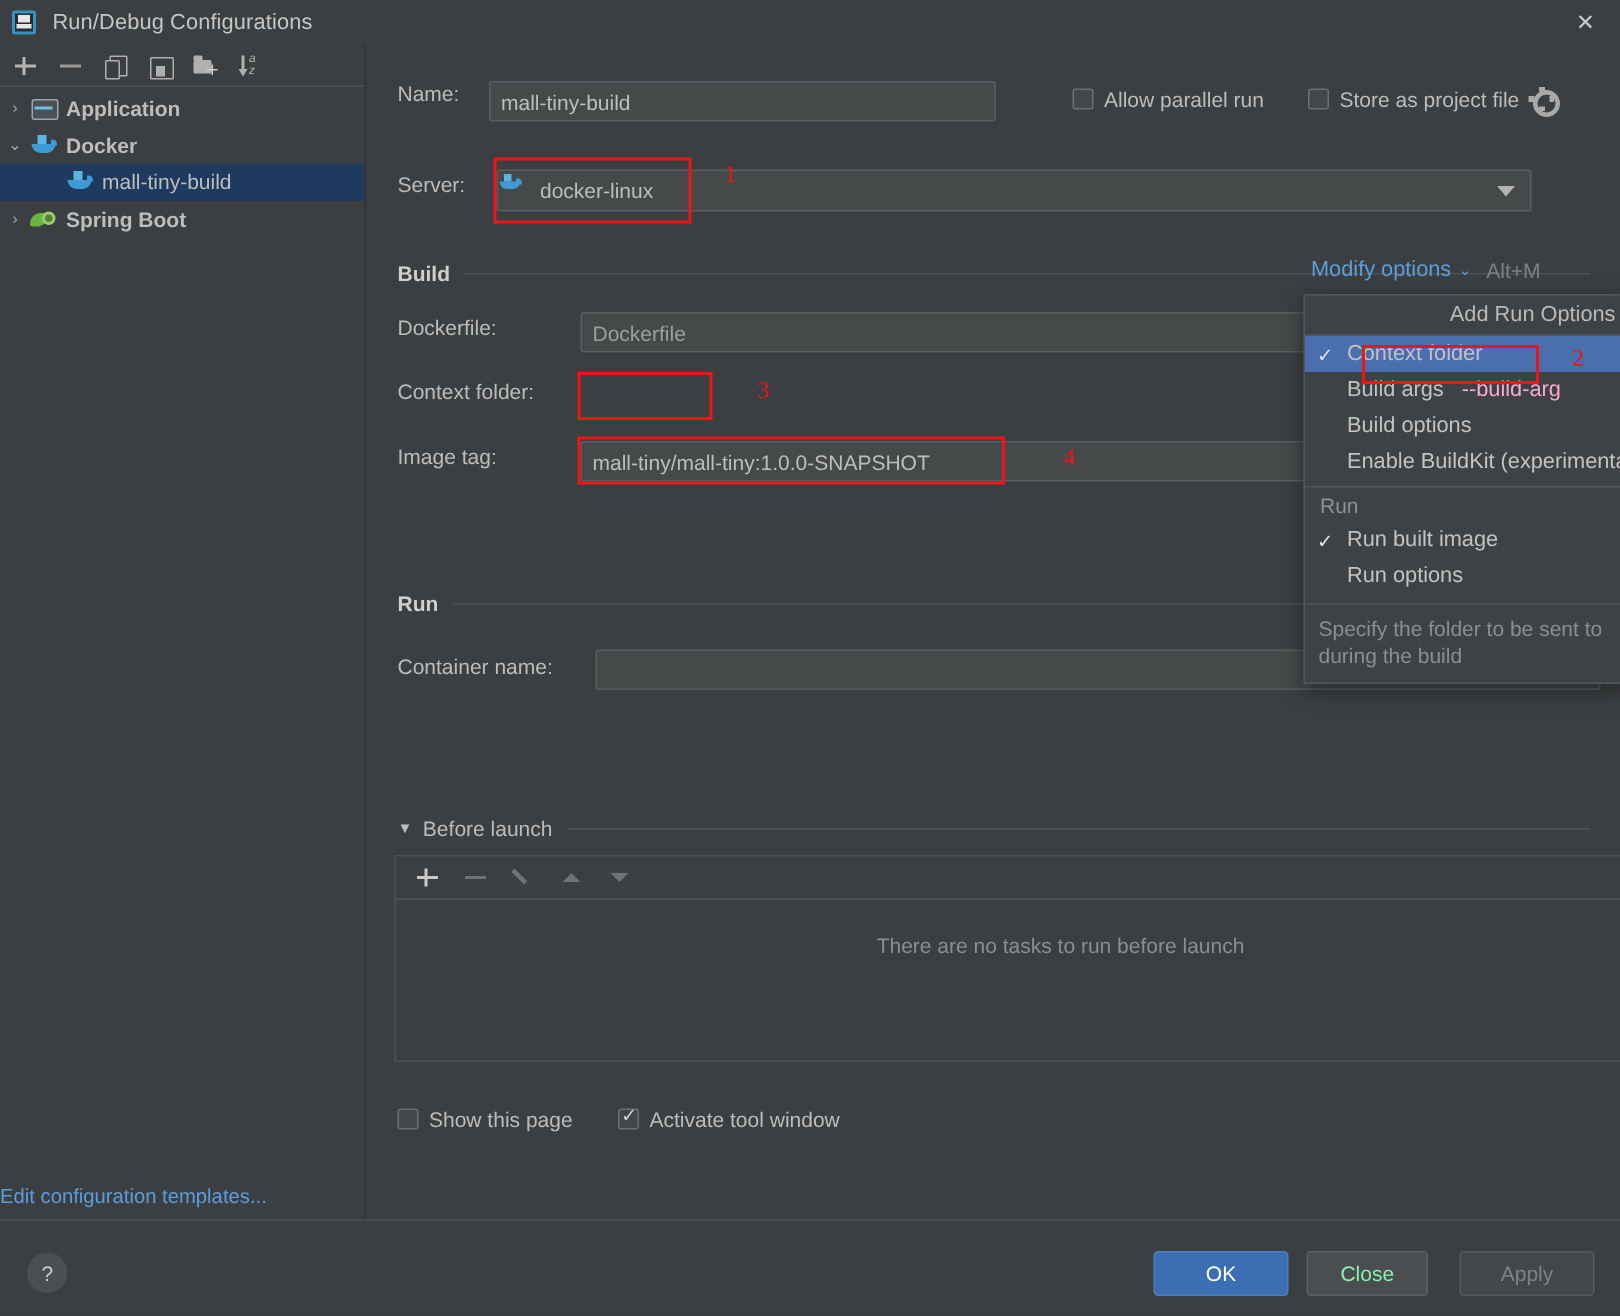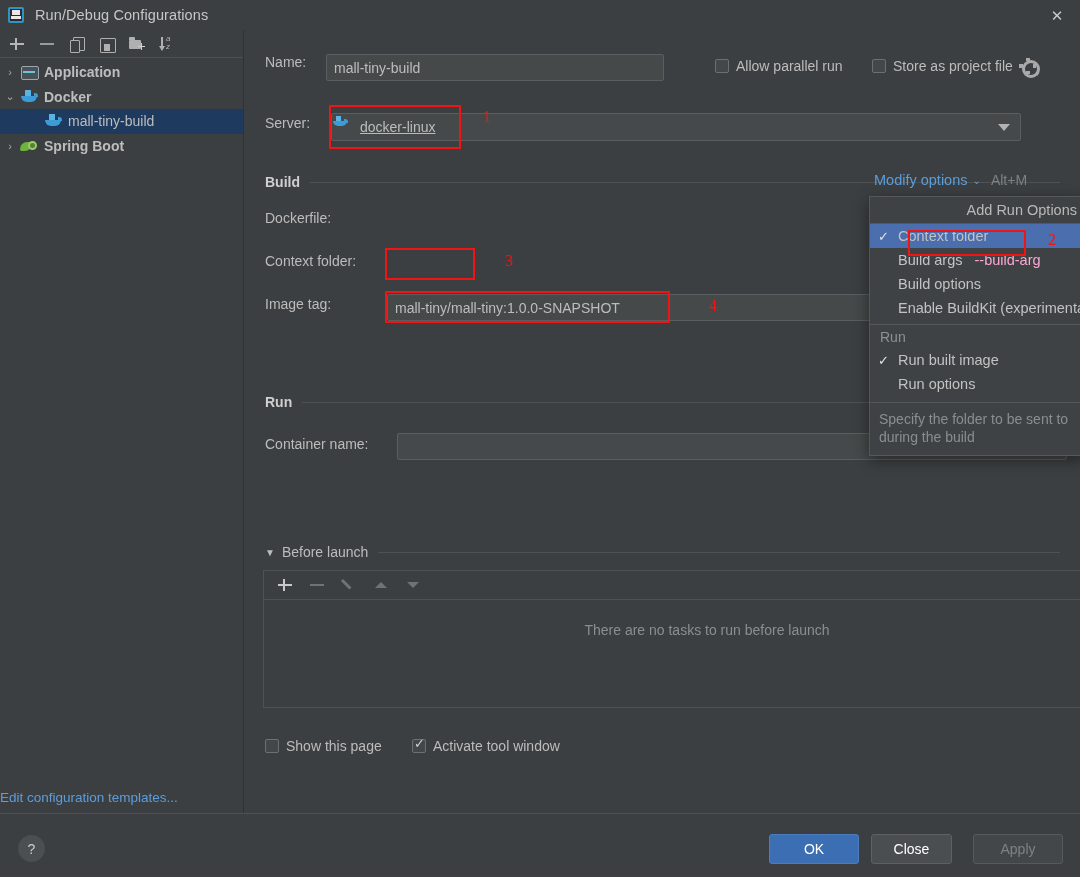--- a/index.html
+++ b/index.html
@@ -211,21 +211,21 @@
   .help-btn {
     position: absolute; left: 18px; top: 835px; width: 27px; height: 27px; border-radius: 50%;
     background: #4b4f51; color: #cccccc; font-size: 14px;
     display: flex; align-items: center; justify-content: center; z-index: 10;
   }
   .btn {
     height: 30px; border-radius: 3px; font-size: 14px;
     display: flex; align-items: center; justify-content: center;
   }
   .btn-primary { background: #3c6eb4; color: #ffffff; border: 1px solid #4a7cc0; width: 90px; }
-  .btn-secondary { background: #4a4e50; color: #ffffff; border: 1px solid #5d6163; width: 81px; }
+  .btn-secondary { background: #4a4e50; color: #86efac; border: 1px solid #5d6163; width: 81px; }
   .btn-disabled { background: #43474a; color: #7e8285; border: 1px solid #555a5c; width: 90px; }
 </style>
 </head>
 <body>
 
 <div id="root">
 
   <div class="titlebar">
     <div class="app-icon"></div>
     <div class="title">Run/Debug Configurations</div>
@@ -313,40 +313,41 @@
         <i class="gs" style="left:6.3px; top:13px;"></i>
         <i class="gs" style="left:-0.5px; top:6.3px;"></i>
         <i class="gs" style="left:13px; top:6.3px;"></i>
         <i class="gchev">▾</i>
       </span>
     </div>
 
     <div class="row" style="left:20px; top:85px;">
       <span class="lbl">Server:</span>
     </div>
-    <div class="combo" style="position:absolute; left:86px; top:83px; width:690px;text-decoration:underline;">
+    <div class="combo" style="position:absolute; left:86px; top:83px; width:690px;">
       <span class="cv">
         <span class="t-icon ti-docker" style="width:16px;height:16px;margin-right:0">
           <i class="wh-box" style="left:4px;top:2px;width:5px;height:5px;"></i>
           <i class="wh-body" style="left:1px;top:7px;width:14px;height:5px;"></i>
           <i class="wh-tail" style="left:12px;top:5px;width:3.5px;height:3.5px;"></i>
         </span>
         <span>docker-linux</span>
       </span>
       <span class="arrow"></span>
     </div>
 
     <div style="position:absolute; left:20px; top:144px; display:flex; align-items:center; width:795px;">
       <span class="sec-title">Build</span>
       <span class="sec-line" style="flex:1; margin-left:10px;"></span>
     </div>
 
     <div class="row" style="left:20px; top:180px;">
       <span class="lbl">Dockerfile:</span>
     </div>
+    <div class="field dim" style="position:absolute; left:142px; top:178px; width:680px;">Dockerfile</div>
 
     <div class="row" style="left:20px; top:223px;">
       <span class="lbl">Context folder:</span>
     </div>
 
     <div class="row" style="left:20px; top:266px;">
       <span class="lbl">Image tag:</span>
     </div>
     <div class="field" style="position:absolute; left:142px; top:264px; width:680px;">mall-tiny/mall-tiny:1.0.0-SNAPSHOT</div>
 

